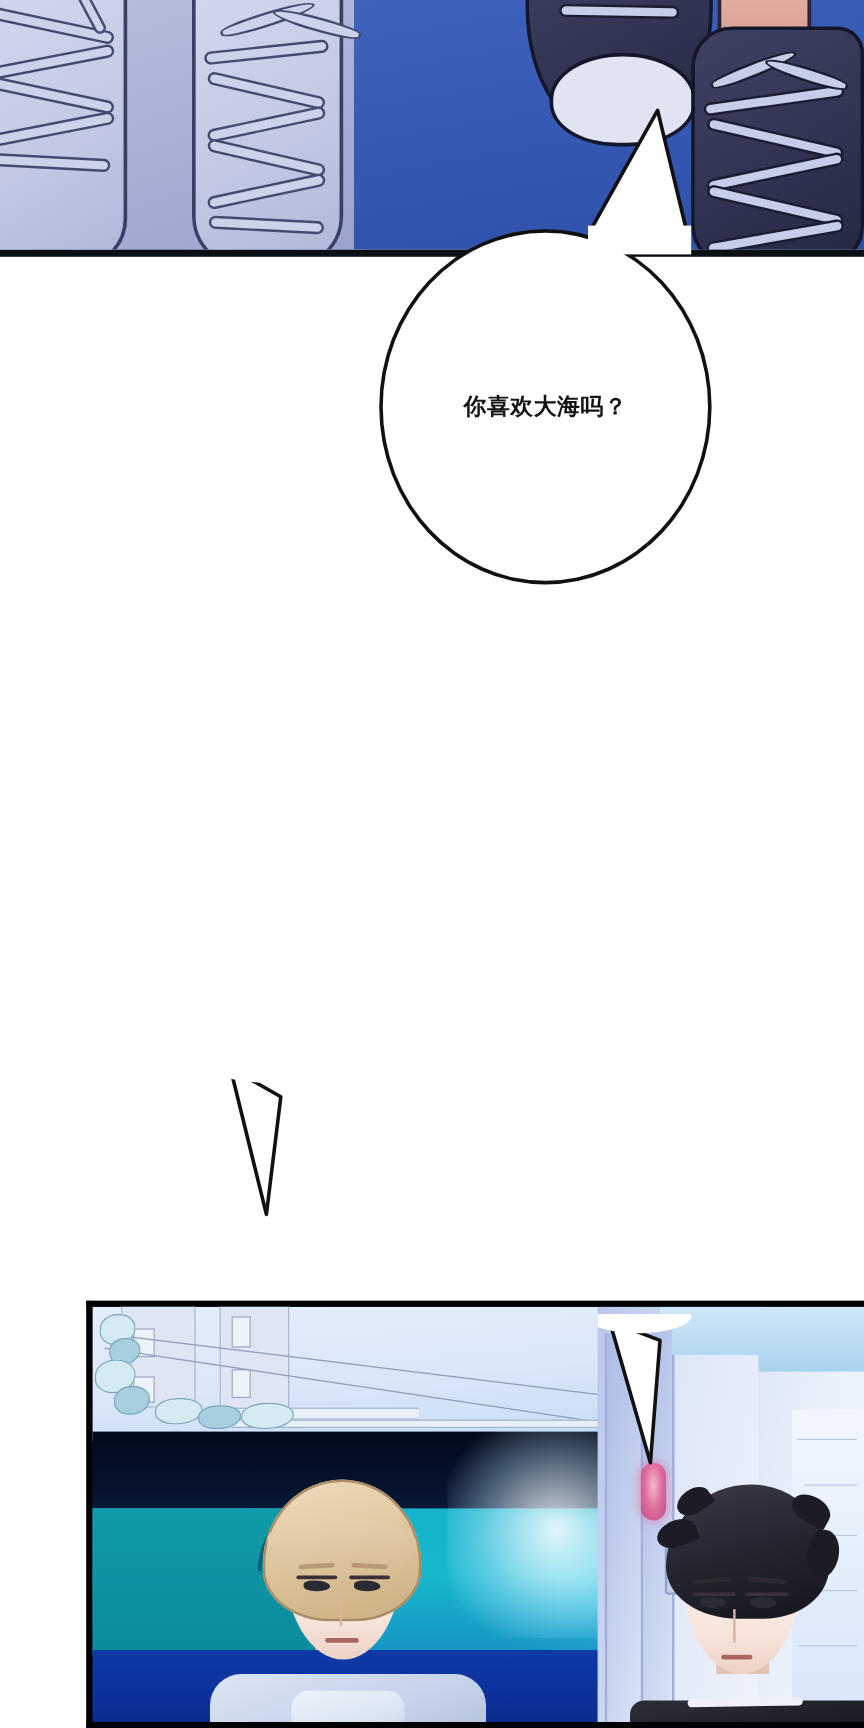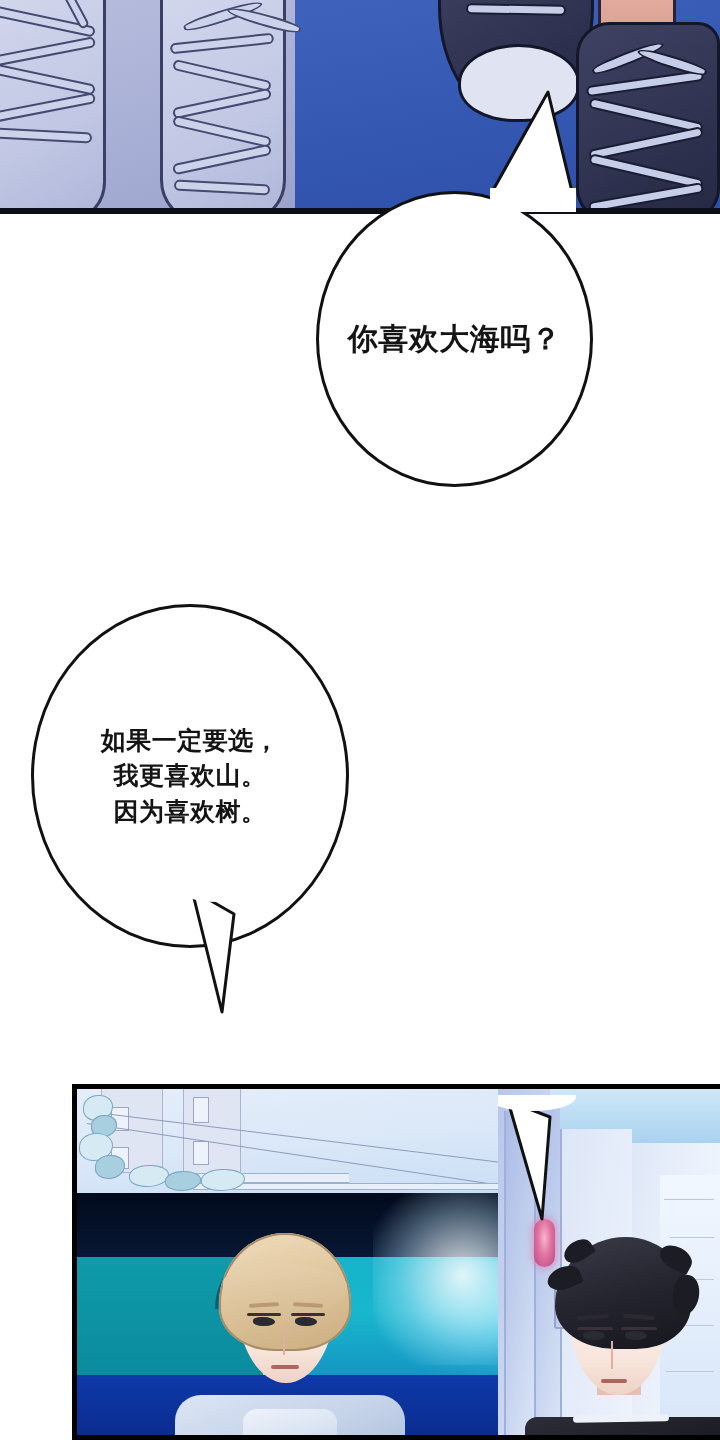--- a/index.html
+++ b/index.html
@@ -144,21 +144,21 @@
     font-family: "DejaVu Sans", "Liberation Sans", sans-serif;
   }
 
   
   #bubble-1 {
     left: 316px;
     top: 191px;
     width: 277px;
     height: 296px;
   }
-  #bubble-1 .bubble-text { font-size: 30px; }
+  #bubble-1 .bubble-text { font-size: 19px; }
 
   
   .tail-1 {
     position: absolute;
     left: 486px;
     top: 92px;
     width: 90px;
     height: 112px;
     z-index: 41;
     overflow: visible;
@@ -501,25 +501,20 @@
 
   <svg class="tail-1" viewBox="0 0 90 112">
     <polygon points="62,0 88,108 6,100" fill="#ffffff" stroke="#111111" stroke-width="3" stroke-linejoin="round"></polygon>
     <rect x="4" y="96" width="86" height="24" fill="#ffffff"></rect>
   </svg>
 
   <div class="bubble" id="bubble-1">
     <div class="bubble-text">你喜欢大海吗？</div>
   </div>
 
-  <div class="bubble" id="bubble-2">
-    <div class="bubble-text">如果一定要选，
-我更喜欢山。
-因为喜欢树。</div>
-  </div>
   <svg class="tail-2" viewBox="0 0 80 135">
     <polygon points="14,10 56,34 44,132" fill="#ffffff" stroke="#111111" stroke-width="3" stroke-linejoin="round"></polygon>
     <ellipse cx="40" cy="6" rx="44" ry="16" fill="#ffffff"></ellipse>
   </svg>
 
   <svg class="tail-3" viewBox="0 0 80 130">
     <polygon points="10,6 52,22 44,124" fill="#ffffff" stroke="#111111" stroke-width="3" stroke-linejoin="round"></polygon>
     <ellipse cx="34" cy="2" rx="44" ry="14" fill="#ffffff"></ellipse>
   </svg>
 

